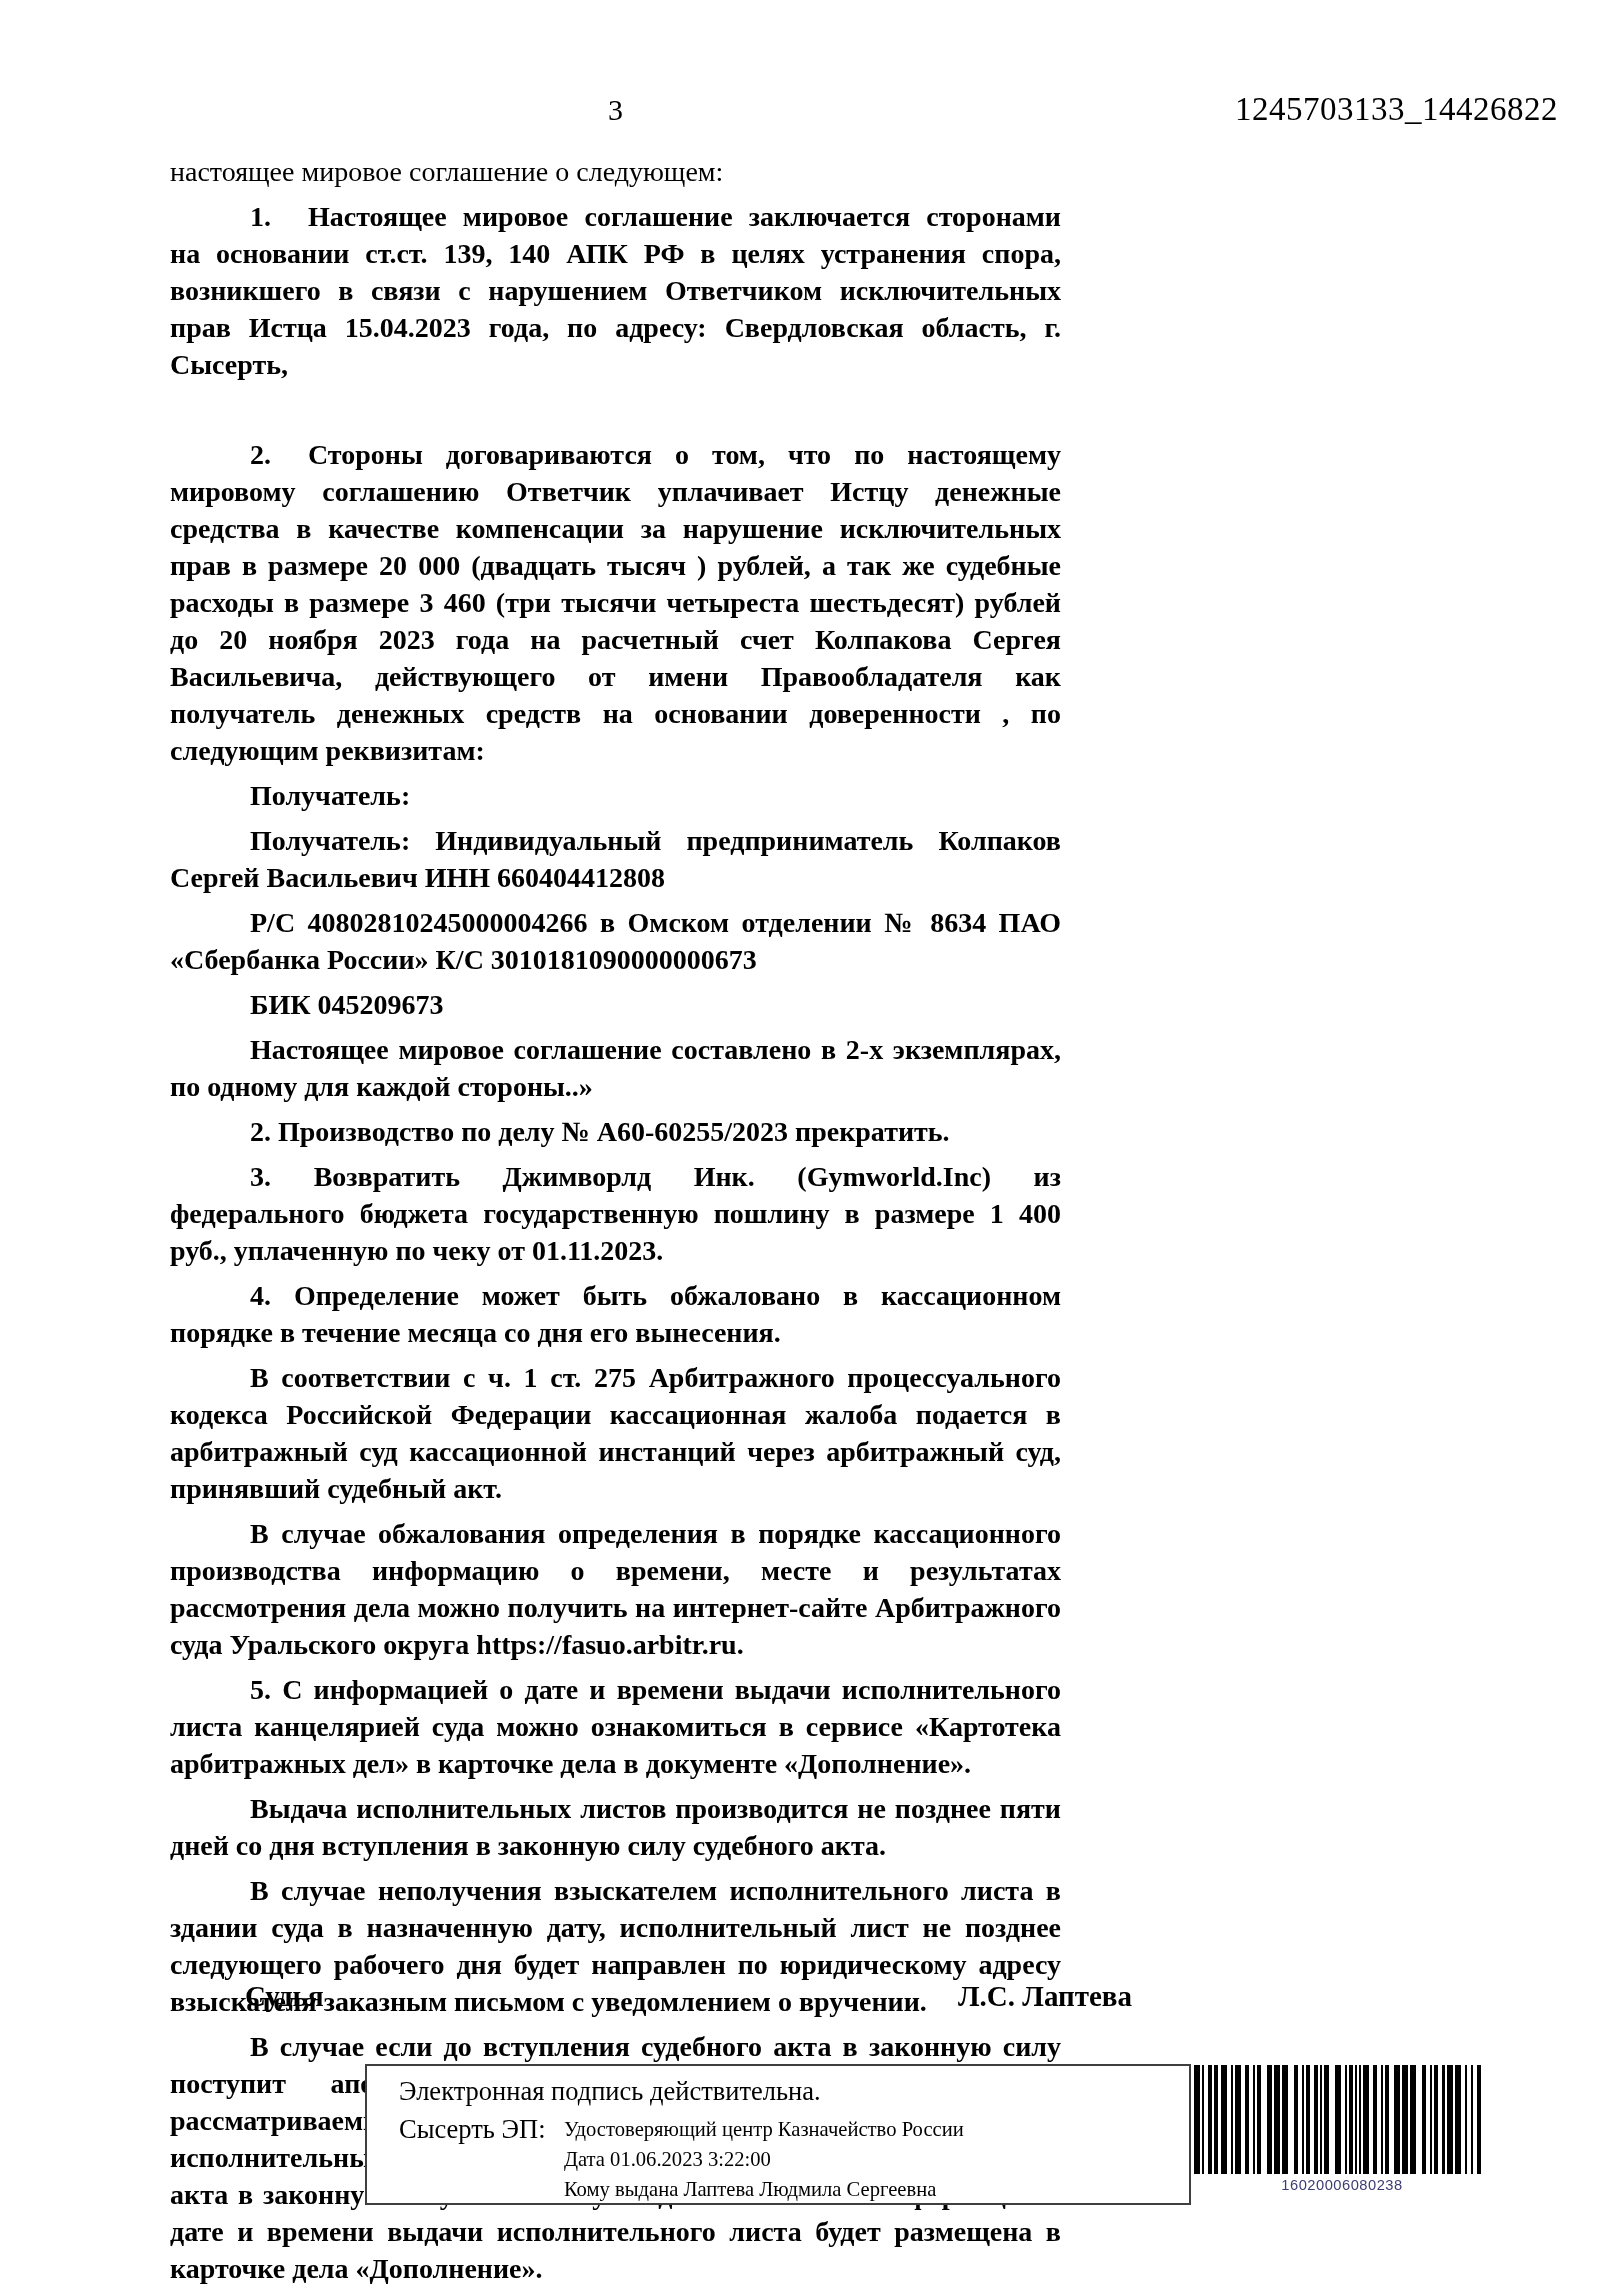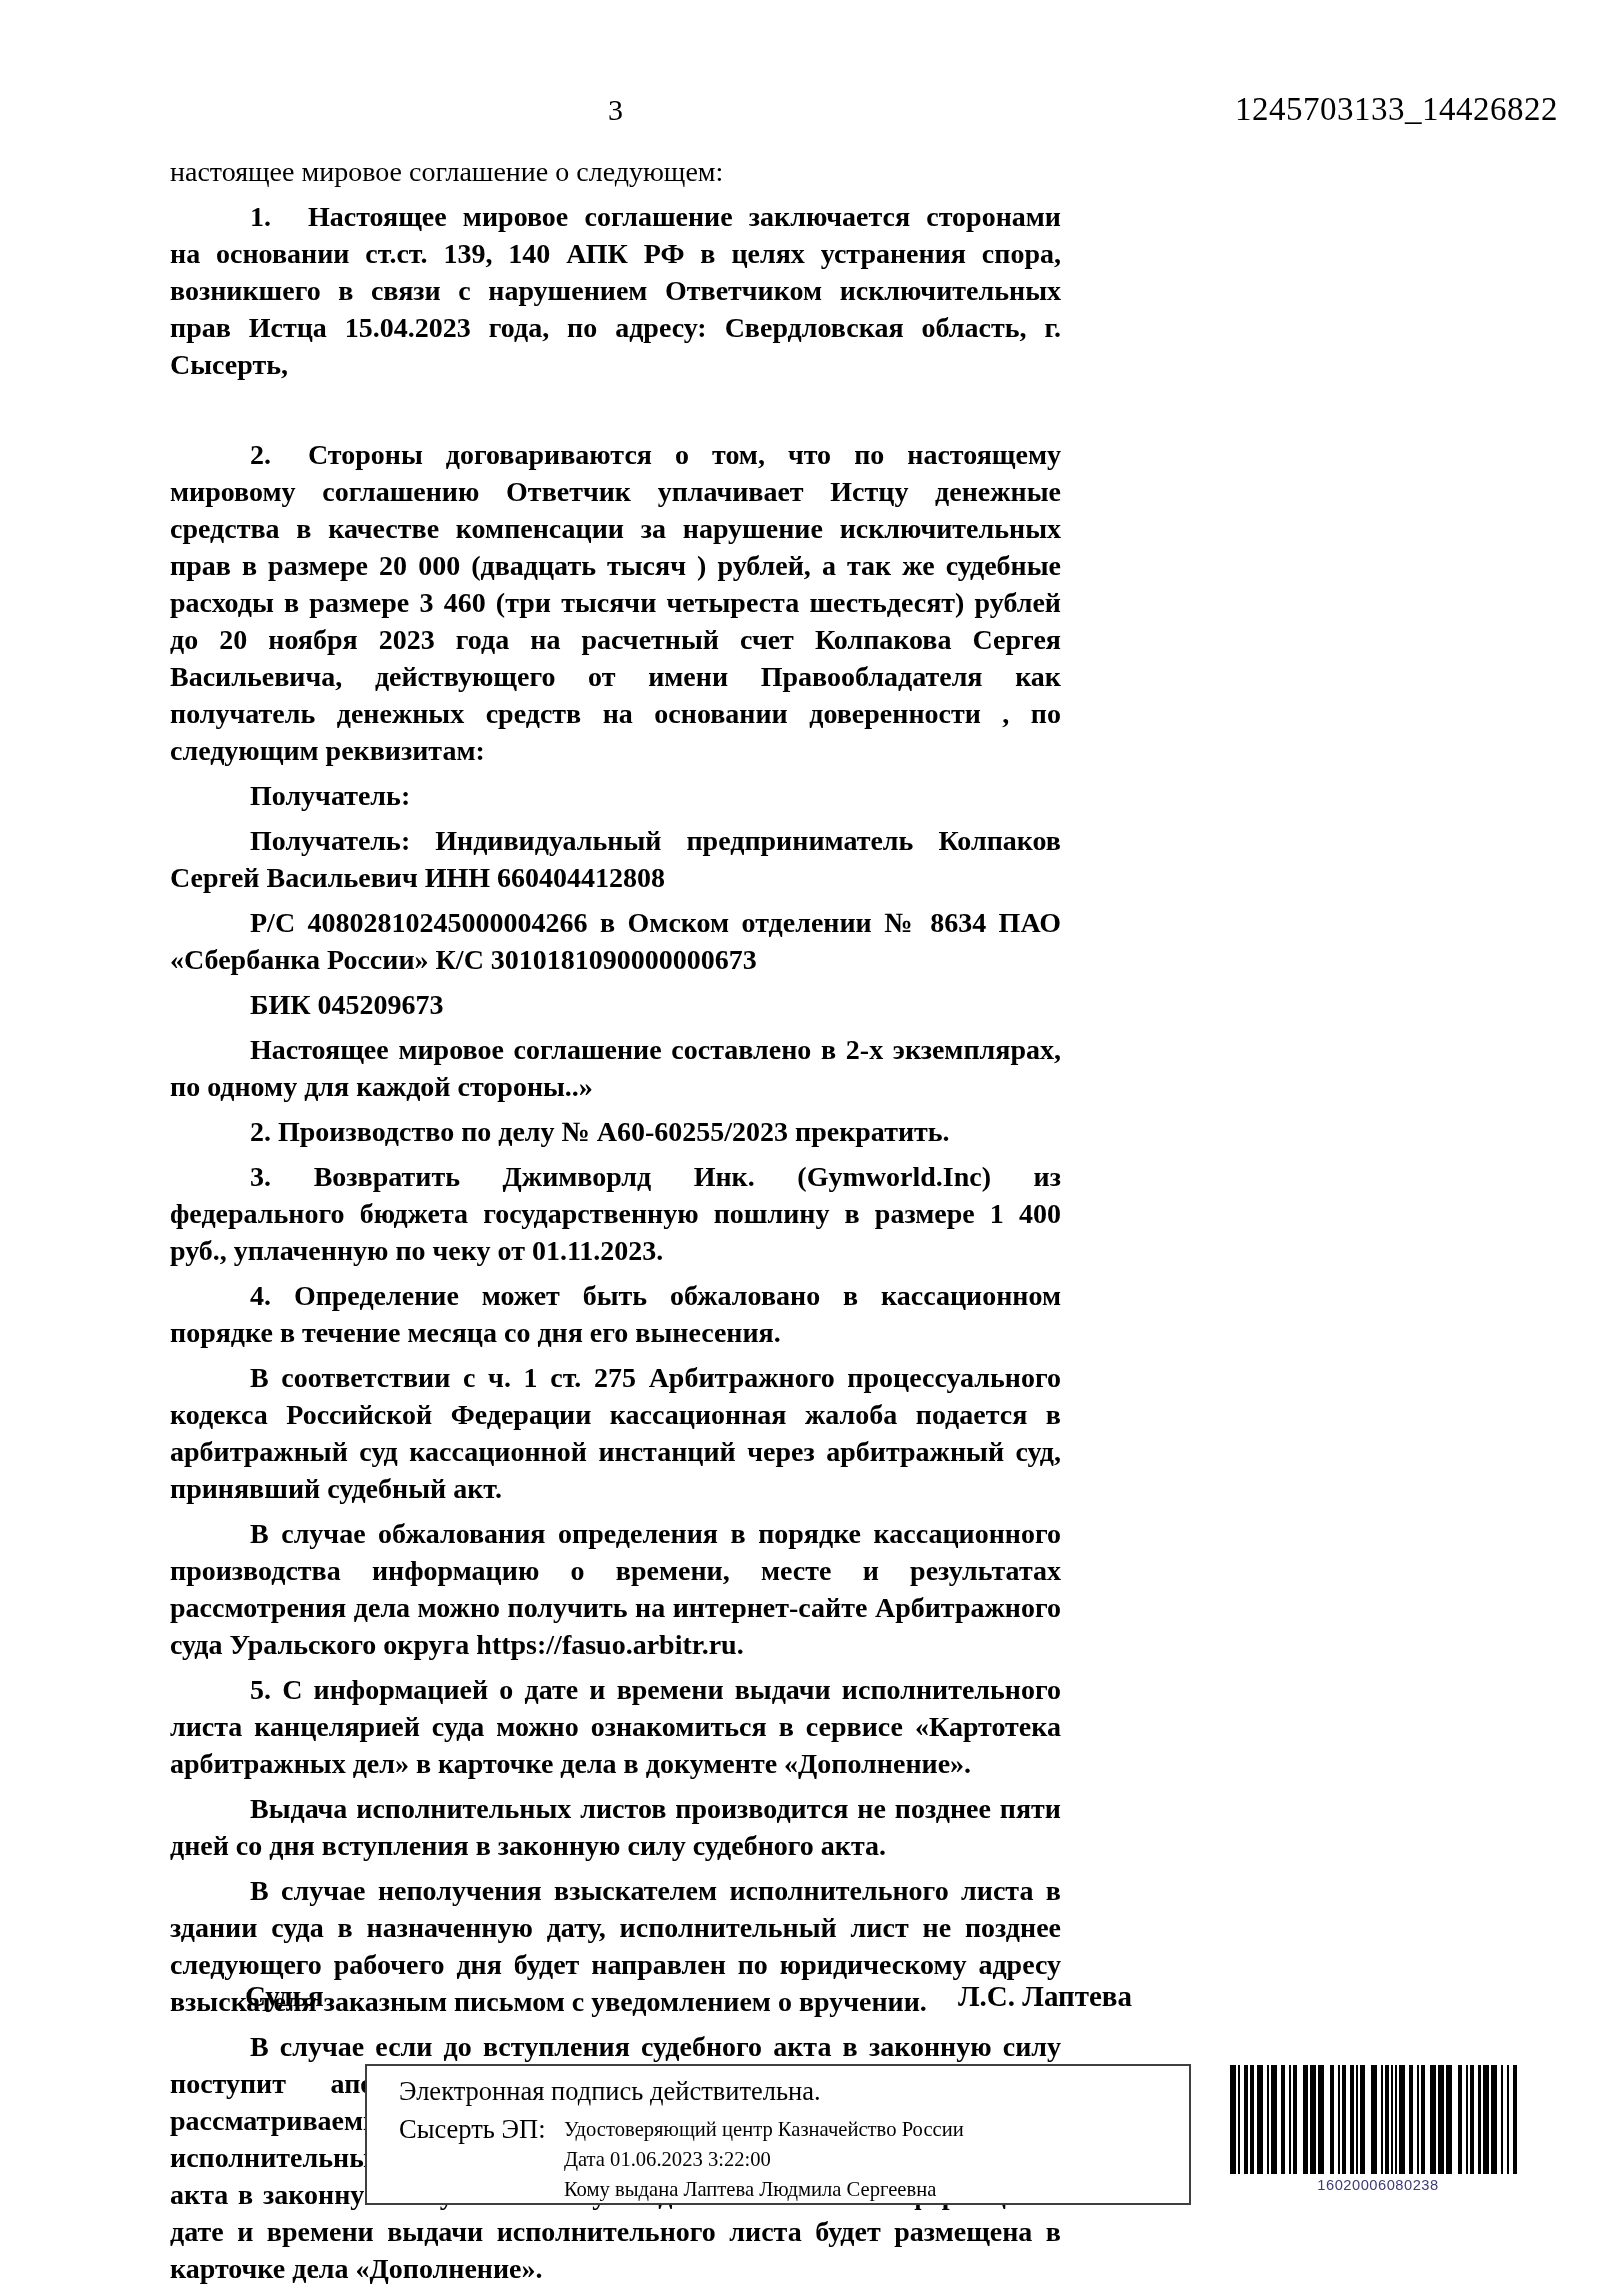--- a/index.html
+++ b/index.html
@@ -30,21 +30,21 @@
   .sig-name { margin-left:auto; }
   .stamp-box {
     position:absolute; left:365px; top:2064px; width:826px; height:141px;
     border:2.9px solid #3f3f3f; box-sizing:border-box; background:#ffffff;
     padding:9.8px 5.9px 0 32px;
   }
   .stamp-line1 { font-size:26.5px; margin-bottom:6.9px; }
   .stamp-row { display:flex; align-items:flex-start; }
   .stamp-label { font-size:26.5px; flex:none; width:159px; }
   .stamp-details { font-size:20.6px; line-height:30px; margin-left:5.9px; }
-  .barcode-wrap { position:absolute; left:1230px; top:2065px; width:296px; }
+  .barcode-wrap { position:absolute; left:1194px; top:2065px; width:296px; }
   .barcode-bars {
     height:109px; width:296px; display:flex; align-items:stretch; overflow:hidden;
   }
   .barcode-bars .bar { flex:none; display:block; height:100%; background:#000; }
   .barcode-number {
     margin-top:2.9px; text-align:center;
     font-family:"Liberation Sans", sans-serif; font-size:14.7px;
     color:#3c3c74; letter-spacing:0.5px;
   }
 </style>

